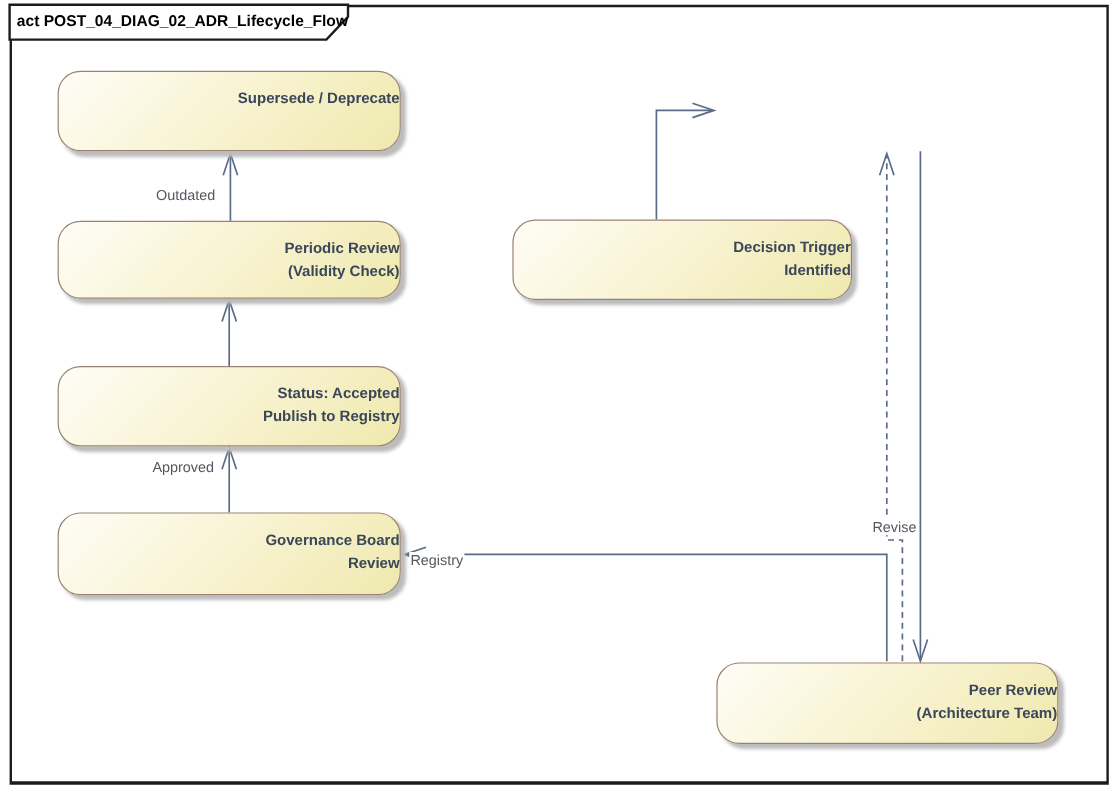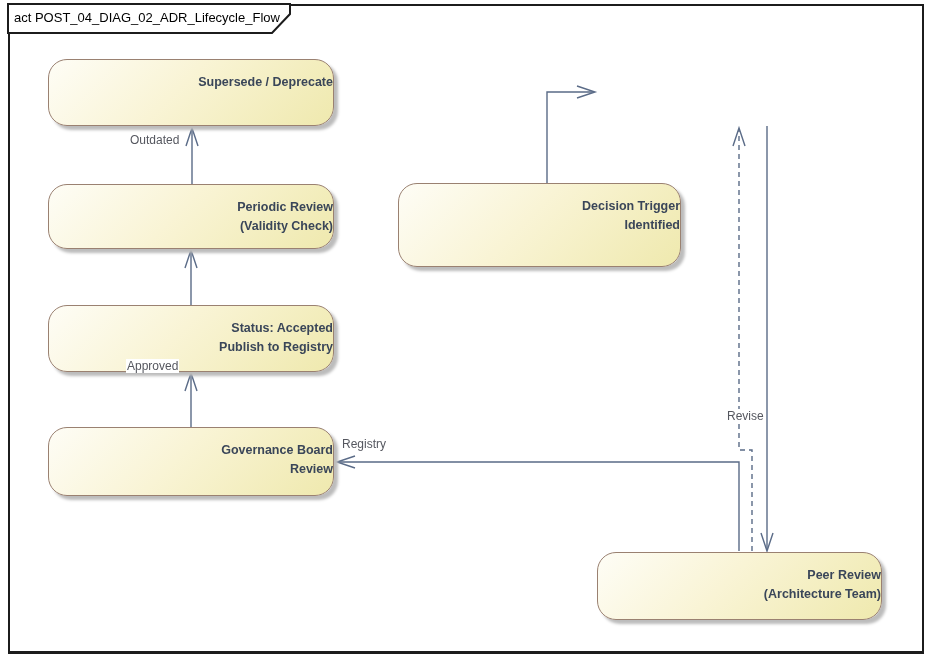--- a/index.html
+++ b/index.html
@@ -12,33 +12,33 @@
     position:absolute;left:8px;top:4px;width:916px;height:650px;
     box-sizing:border-box;border:2px solid #1c1c1c;border-bottom-width:3px;
     background:transparent;z-index:1;
   }
   .wires{position:absolute;left:0;top:0;width:932px;height:662px;z-index:2;pointer-events:none;}
   .wires path, .wires polyline{fill:none;stroke:#5a6b87;stroke-width:1.4;}
   .wires .dashed{stroke-dasharray:5,4;}
   .wires .tabshape{fill:#ffffff;stroke:#1c1c1c;stroke-width:2;}
   .tab-label{
     position:absolute;left:14px;top:10px;z-index:3;
-    font-size:13px;font-weight:normal;color:#000000;white-space:nowrap;
+    font-size:13px;font-weight:bold;color:#000000;white-space:nowrap;
   }
   .node{
     position:absolute;box-sizing:border-box;z-index:3;
     border:1.5px solid #9a8171;border-radius:19px;
     background:linear-gradient(135deg,#fefdf6 0%,#f9f4d5 45%,#efe9ae 100%);
     box-shadow:4px 4px 3px #bcbcbc;
     color:#3a4659;font-weight:bold;font-size:12.5px;line-height:19px;
     text-align:right;padding-top:13px;cursor:default;
   }
   .elabel{
     position:absolute;z-index:4;font-size:12px;color:#55575f;
-    background:#ffffff;padding:0 1px;white-space:nowrap;
+    background:#ffffff;padding:0 1px;white-space:nowrap;margin-top:23px;
   }
 </style>
 </head>
 <body>
 
 <div class="stage">
 
   <div class="frame"></div>
 
   <svg class="wires" viewBox="0 0 932 662">
@@ -96,21 +96,21 @@
     <div>Status: Accepted</div>
     <div>Publish to Registry</div>
   </div>
 
   <div class="node" style="left:48px;top:427px;width:286px;height:69px">
     <div>Governance Board</div>
     <div>Review</div>
   </div>
 
 
-  <div class="node" style="left:398px;top:183px;width:283px;height:84px">
+  <div class="node" style="left:427px;top:183px;width:283px;height:67px">
     <div>Decision Trigger</div>
     <div>Identified</div>
   </div>
 
   <div class="node" style="left:597px;top:552px;width:285px;height:68px">
     <div>Peer Review</div>
     <div>(Architecture Team)</div>
   </div>
 
   <div class="elabel" style="left:129px;top:133px">Outdated</div>

